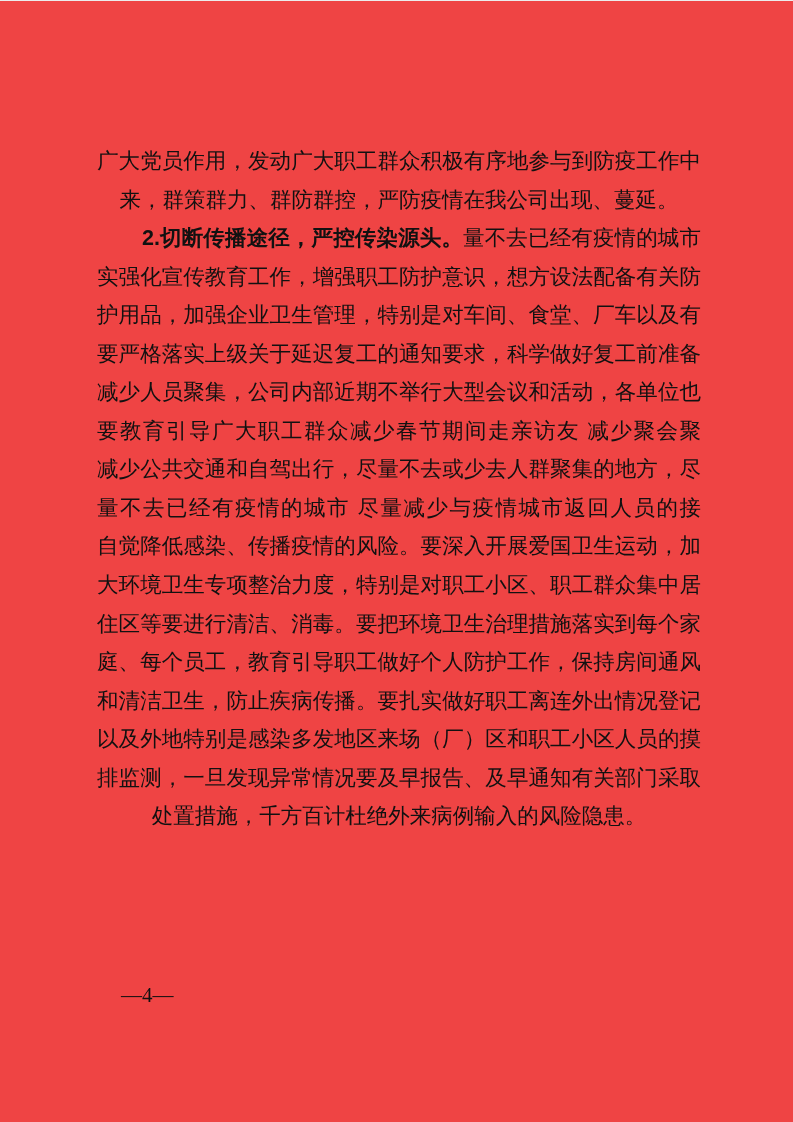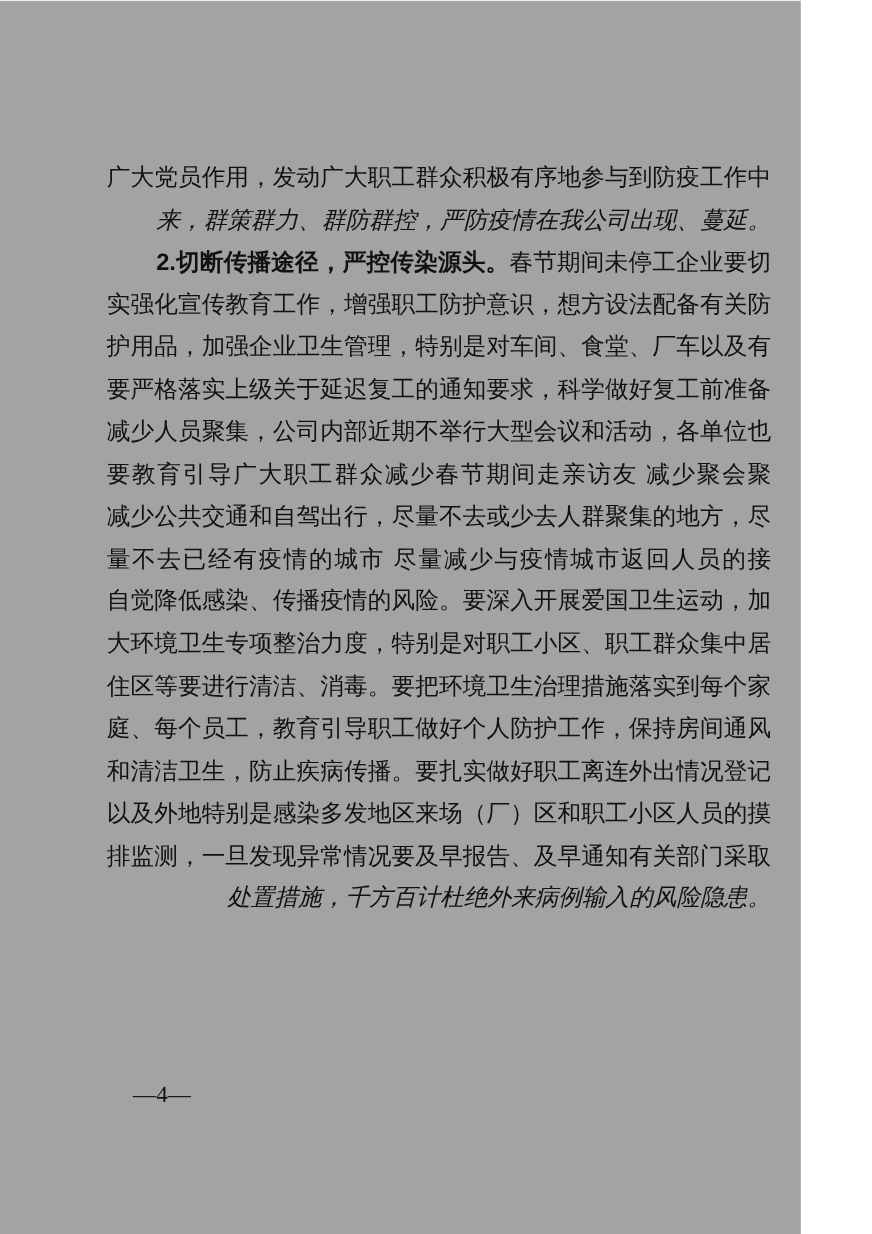--- a/index.html
+++ b/index.html
@@ -2,23 +2,23 @@
 <html><head>
 <meta charset="utf-8">
 <style>
   html, body {
     margin: 0;
     padding: 0;
     background: #ffffff;
   }
   .page {
     position: relative;
-    width: 728px;
+    width: 793px;
     height: 1122px;
-    background: #a3a3a3;
+    background: #ef4444;
     overflow: hidden;
     font-family: "Liberation Sans", sans-serif;
     color: #111111;
     border-top: 1px solid #ececec;
     box-sizing: border-box;
   }
   .text-block {
     position: absolute;
     left: 97px;
     top: 141px;
@@ -28,23 +28,22 @@
   }
   .line {
     height: 38.55px;
     overflow: hidden;
     text-align: justify;
     text-align-last: justify;
     white-space: normal;
     letter-spacing: 0;
   }
   .line.end {
-    text-align: right;
+    text-align: center;
     text-align-last: auto;
-    font-style: italic;
   }
   .line.indent {
     text-indent: 45px;
   }
   .bold {
     font-weight: 700;
     margin-top: 32px;
   }
   .footer-page-number {
     position: absolute;
@@ -56,21 +55,21 @@
     letter-spacing: 0;
   }
 </style>
 </head>
 <body>
 
 <div class="page">
   <div class="text-block">
       <div class="line"><span>广大党员作用，发动广大职工群众积极有序地参与到防疫工作中</span></div>
       <div class="line end"><span>来，群策群力、群防群控，严防疫情在我公司出现、蔓延。</span></div>
-      <div class="line indent"><span class="bold">2.切断传播途径，严控传染源头。</span><span>春节期间未停工企业要切</span></div>
+      <div class="line indent"><span class="bold">2.切断传播途径，严控传染源头。</span><span>量不去已经有疫情的城市</span></div>
       <div class="line"><span>实强化宣传教育工作，增强职工防护意识，想方设法配备有关防</span></div>
       <div class="line"><span>护用品，加强企业卫生管理，特别是对车间、食堂、厂车以及有</span></div>
       <div class="line"><span>要严格落实上级关于延迟复工的通知要求，科学做好复工前准备</span></div>
       <div class="line"><span>减少人员聚集，公司内部近期不举行大型会议和活动，各单位也</span></div>
       <div class="line"><span>要教育引导广大职工群众减少春节期间走亲访友 减少聚会聚餐，</span></div>
       <div class="line"><span>减少公共交通和自驾出行，尽量不去或少去人群聚集的地方，尽</span></div>
       <div class="line"><span>量不去已经有疫情的城市 尽量减少与疫情城市返回人员的接触，</span></div>
       <div class="line"><span>自觉降低感染、传播疫情的风险。要深入开展爱国卫生运动，加</span></div>
       <div class="line"><span>大环境卫生专项整治力度，特别是对职工小区、职工群众集中居</span></div>
       <div class="line"><span>住区等要进行清洁、消毒。要把环境卫生治理措施落实到每个家</span></div>

